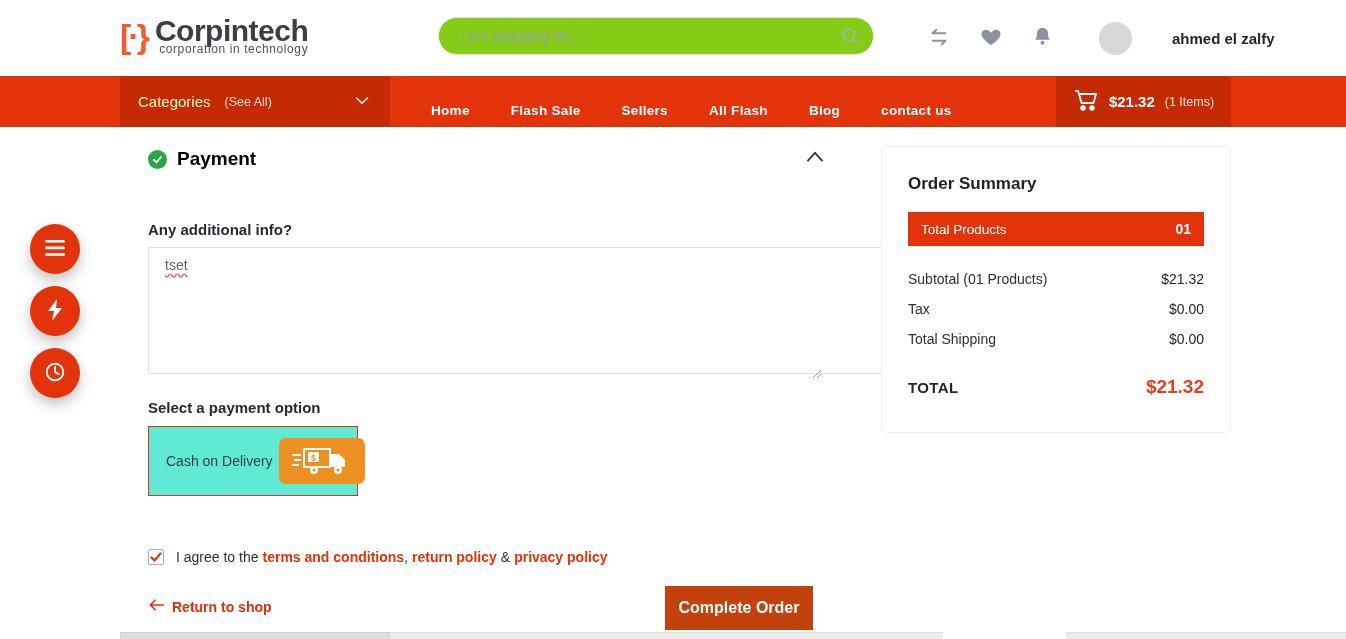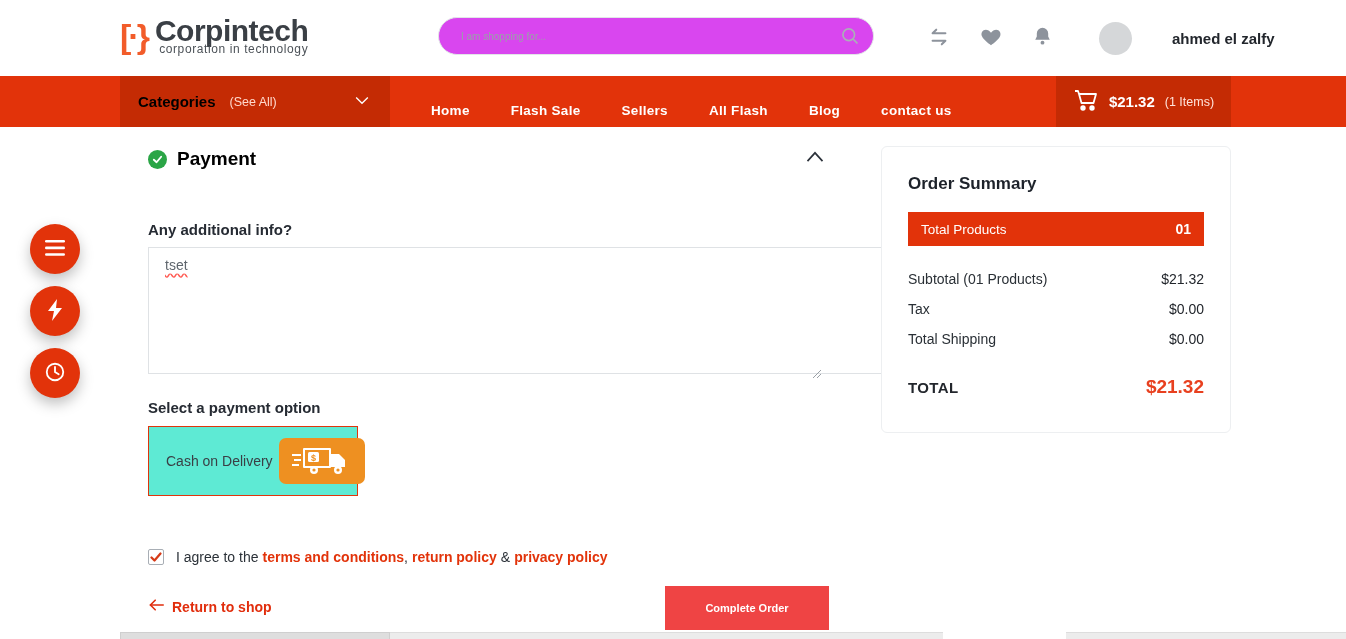--- a/index.html
+++ b/index.html
@@ -9,34 +9,34 @@
 
   
   .header { position:absolute; top:0; left:0; width:1346px; height:76px; background:#fff; }
   .logo { position:absolute; left:120px; top:14px; display:flex; align-items:flex-start; gap:8px; }
   .logo-bracket { font-size:34px; font-weight:800; color:#f25c2a; letter-spacing:-3px; line-height:44px; }
   .logo-texts { display:flex; flex-direction:column; align-items:flex-end; }
   .logo-name { font-size:30px; font-weight:800; color:#3a3f45; letter-spacing:-0.5px; line-height:34px; }
   .logo-tagline { font-size:12px; color:#4c5258; letter-spacing:0.6px; margin-top:-6px; }
   .search-wrap { position:absolute; left:438px; top:17px; width:436px; height:38px; }
   .search-input { width:100%; height:100%; border:1px solid #e2e5e8; border-radius:19px;
-    padding:0 44px 0 22px; font-size:10px; color:#3a3f45; outline:none; background:#d946ef;
+    padding:0 44px 0 22px; font-size:14px; color:#3a3f45; outline:none; background:#84cc16;
     font-family:"Liberation Sans", sans-serif; }
   .search-input::placeholder { color:#9aa1a9; }
   .search-icon { position:absolute; right:14px; top:9px; color:#aab0b7; }
   .header-icons { position:absolute; left:928px; top:22px; display:flex; align-items:center; gap:30px; color:#8d939c; }
   .avatar { width:33px; height:33px; border-radius:50%; background:#d5d7d9; margin-left:16px; }
   .user-name { font-size:15px; font-weight:700; color:#22262c; margin-left:10px; white-space:nowrap; }
   .hicon { cursor:pointer; display:block; }
 
   
   .navbar { position:absolute; top:76px; left:0; width:1346px; height:51px; background:#e2330a; }
   .categories { position:absolute; left:120px; top:0; width:270px; height:51px; background:#c42b04;
     display:flex; align-items:center; padding:0 18px; cursor:pointer; }
-  .categories-label { color:#000000; font-weight:700; font-size:15px; }
+  .categories-label { color:#fef9c3; font-weight:400; font-size:15px; }
   .see-all { color:#ffd9cd; font-size:12.5px; margin-left:14px; }
   .cat-chevron { margin-left:auto; color:#fff; }
   .nav-links { position:absolute; left:431px; top:0; height:68px; display:flex; align-items:center; gap:41px; }
   .nav-link { color:#fff; font-size:13.5px; font-weight:700; letter-spacing:0.3px; cursor:pointer; white-space:nowrap; }
   .cart-box { position:absolute; left:1056px; top:0; width:175px; height:51px; background:#c42b04;
     display:flex; align-items:center; justify-content:center; gap:10px; cursor:pointer; }
   .cart-amount { color:#fff; font-size:15px; font-weight:700; }
   .cart-count { color:#ffe3da; font-size:12.5px; }
 
   
@@ -65,22 +65,22 @@
   .cod-img { margin-left:6px; width:86px; height:46px; border-radius:7px; background:#ee9021;
     display:flex; align-items:center; justify-content:center; flex:none; }
   .agree-row { position:absolute; top:401px; left:0; display:flex; align-items:center; font-size:14px; color:#2b3138; }
   .checkbox { width:16px; height:16px; border:1px solid #a8aeb5; border-radius:2px; background:#fff;
     display:flex; align-items:center; justify-content:center; margin-right:12px; cursor:pointer; flex:none; }
   .agree-text { display:flex; flex-wrap:wrap; gap:0 4px; align-items:baseline; }
   .pol-link { color:#e2330a; font-weight:700; cursor:pointer; text-decoration:none; }
   .pay-footer { position:absolute; top:438px; left:0; width:677px; height:44px; }
   .return-link { position:absolute; left:0; top:12px; color:#e12d0c; font-weight:700; font-size:14px;
     display:flex; align-items:center; gap:8px; cursor:pointer; text-decoration:none; }
-  .complete-btn { position:absolute; left:517px; top:0; width:164px; height:44px; background:#ef4444;
-    color:#fff; font-weight:700; font-size:11px; border:none; cursor:pointer;
+  .complete-btn { position:absolute; left:517px; top:0; width:148px; height:44px; background:#c2410c;
+    color:#fff; font-weight:700; font-size:16px; border:none; cursor:pointer;
     font-family:"Liberation Sans", sans-serif; }
 
   
   .summary-card { position:absolute; left:881px; top:146px; width:350px; height:287px; background:#fff;
     border:1px solid #edeff1; border-radius:6px; padding:27px 26px; }
   .summary-title { font-size:17px; font-weight:700; color:#1d222a; }
   .summary-bar { margin-top:18px; height:34px; background:#e2330a; color:#fff; display:flex;
     align-items:center; padding:0 13px; }
   .summary-bar-label { font-size:13.5px; }
   .summary-bar-value { margin-left:auto; font-size:14px; font-weight:700; }

